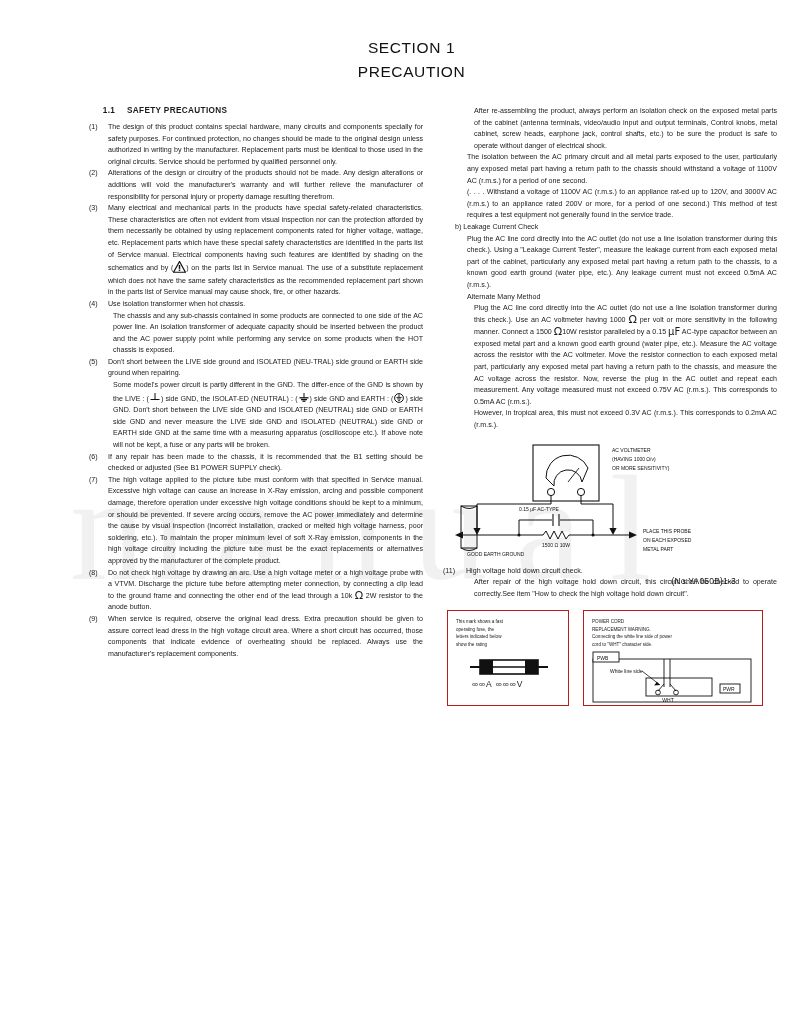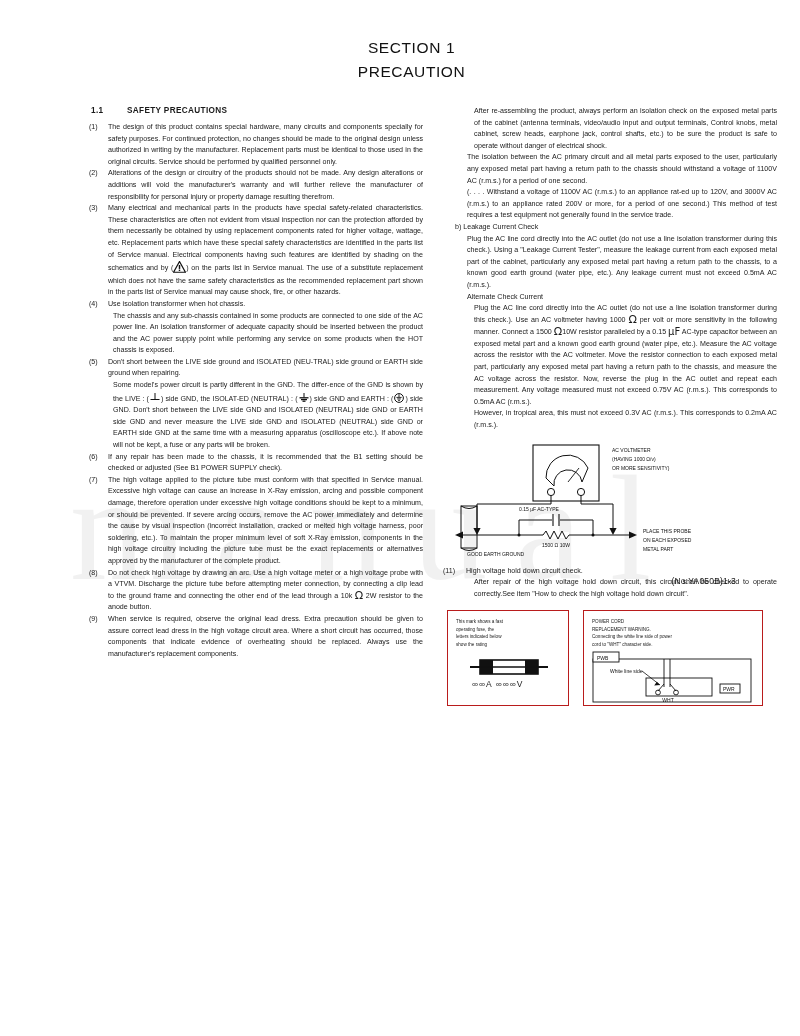--- a/index.html
+++ b/index.html
@@ -63,21 +63,21 @@
     flex: 0 0 336px;
   }
   .sec-head {
     display: flex;
     font-size: 8.2px;
     font-weight: bold;
     letter-spacing: 0.35px;
     margin-bottom: 7px;
     margin-left: 4px;
   }
-  .sec-num { width: 36px; }
+  .sec-num { width: 36px; text-align: center; }
   .item {
     display: flex;
     font-size: 7.1px;
     line-height: 11.6px;
     margin-bottom: 0px;
   }
   .item-num {
     width: 19px;
     flex: 0 0 19px;
     text-align: left;
@@ -255,21 +255,21 @@
       <div class="col">
 
         <div class="plain">After re-assembling the product, always perform an isolation check on the exposed metal parts of the cabinet (antenna terminals, video/audio input and output terminals, Control knobs, metal cabinet, screw heads, earphone jack, control shafts, etc.) to be sure the product is safe to operate without danger of electrical shock.</div>
 
         <div class="plain less">The isolation between the AC primary circuit and all metal parts exposed to the user, particularly any exposed metal part having a return path to the chassis should withstand a voltage of 1100V AC (r.m.s.) for a period of one second.</div>
         <div class="plain less">(. . . . Withstand a voltage of 1100V AC (r.m.s.) to an appliance rat-ed up to 120V, and 3000V AC (r.m.s.) to an appliance rated 200V or more, for a period of one second.) This method of test requires a test equipment not generally found in the service trade.</div>
 
         <div class="sub-head">b) Leakage Current Check</div>
         <div class="plain less">Plug the AC line cord directly into the AC outlet (do not use a line isolation transformer during this check.). Using a "Leakage Current Tester", measure the leakage current from each exposed metal part of the cabinet, particularly any exposed metal part having a return path to the chassis, to a known good earth ground (water pipe, etc.). Any leakage current must not exceed 0.5mA AC (r.m.s.).</div>
 
-        <div class="plain less">Alternate Check Current</div>
+        <div class="plain less">Alternate Many Method</div>
         <div class="plain"><span>Plug the AC line cord directly into the AC outlet (do not use a line isolation transformer during this check.). Use an AC voltmeter having 1000</span> <span class="ohm sym">Ω</span> <span>per volt or more sensitivity in the following manner. Connect a 1500</span> <span class="ohm sym">Ω</span><span>10W resistor paralleled by a 0.15</span> <span class="muf sym">µF</span> <span>AC-type capacitor between an exposed metal part and a known good earth ground (water pipe, etc.). Measure the AC voltage across the resistor with the AC voltmeter. Move the resistor connection to each exposed metal part, particularly any exposed metal part having a return path to the chassis, and measure the AC voltage across the resistor. Now, reverse the plug in the AC outlet and repeat each measurement. Any voltage measured must not exceed 0.75V AC (r.m.s.). This corresponds to 0.5mA AC (r.m.s.).</span></div>
         <div class="plain">However, in tropical area, this must not exceed 0.3V AC (r.m.s.). This corresponds to 0.2mA AC (r.m.s.).</div>
 
         <div class="figure">
           <svg width="318" height="118" viewBox="0 0 318 118">
 
             <rect x="86" y="3" width="66" height="56" fill="none" stroke="#111" stroke-width="1.1"></rect>
             <path d="M99 36 A 22 22 0 0 1 141 26 L 135 40 A 10 10 0 0 0 107 44 Z" fill="none" stroke="#111" stroke-width="1"></path>
             <line x1="121" y1="40" x2="132" y2="26" stroke="#111" stroke-width="0.9"></line>
             <circle cx="104" cy="50" r="3.6" fill="none" stroke="#111" stroke-width="1"></circle>

